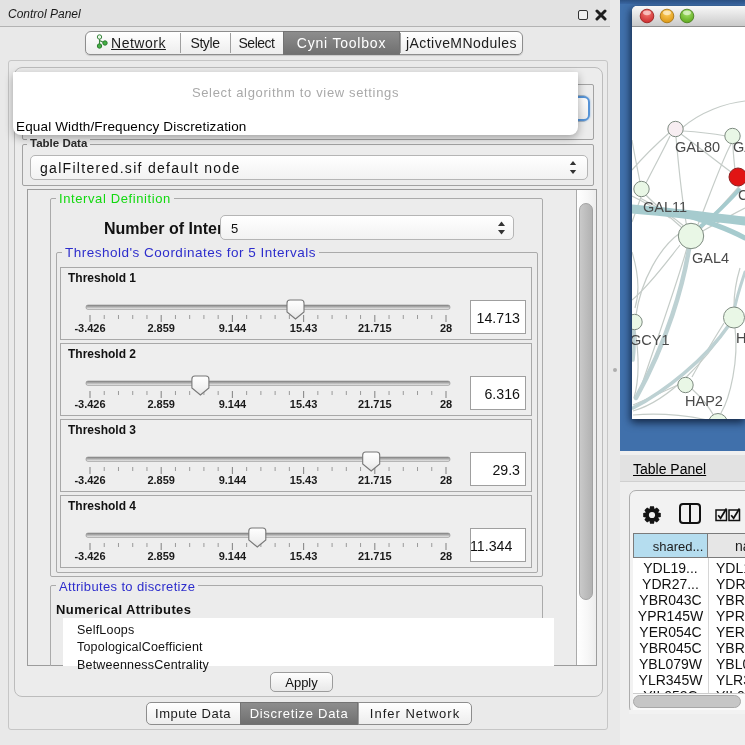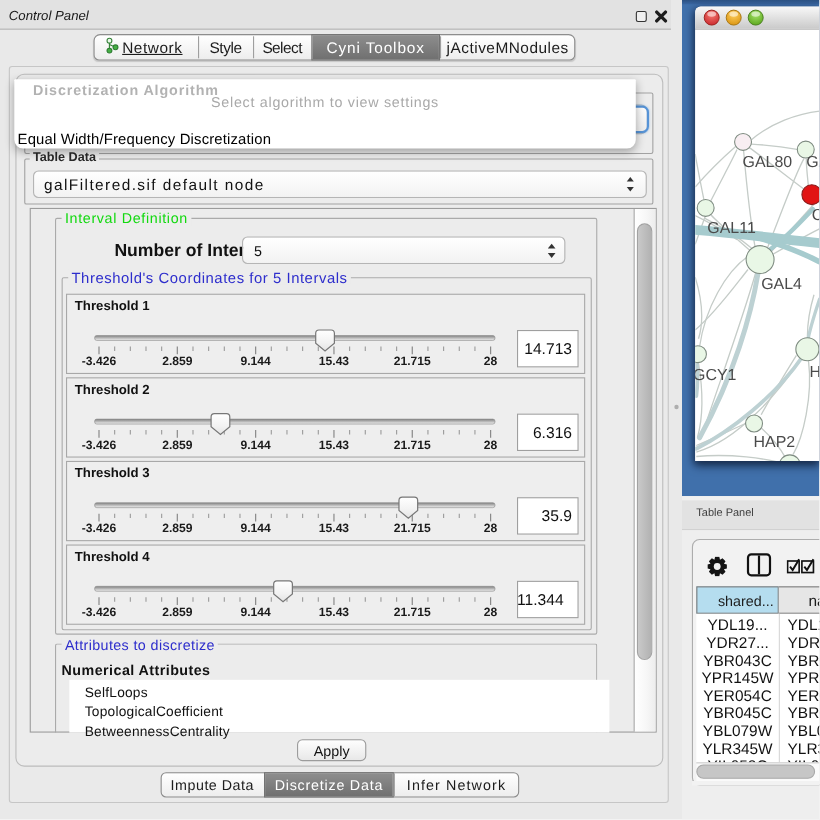--- a/index.html
+++ b/index.html
@@ -198,21 +198,21 @@
       <line x1="386.00" y1="22" x2="386.00" y2="29" stroke="#8a8a8a" stroke-width="1.1"></line>
       <text x="30.0" y="39" font-size="11" font-weight="bold" fill="#1a1a1a" text-anchor="middle" font-family="Liberation Sans,sans-serif">-3.426</text>
       <text x="101.2" y="39" font-size="11" font-weight="bold" fill="#1a1a1a" text-anchor="middle" font-family="Liberation Sans,sans-serif">2.859</text>
       <text x="172.4" y="39" font-size="11" font-weight="bold" fill="#1a1a1a" text-anchor="middle" font-family="Liberation Sans,sans-serif">9.144</text>
       <text x="243.6" y="39" font-size="11" font-weight="bold" fill="#1a1a1a" text-anchor="middle" font-family="Liberation Sans,sans-serif">15.43</text>
       <text x="314.8" y="39" font-size="11" font-weight="bold" fill="#1a1a1a" text-anchor="middle" font-family="Liberation Sans,sans-serif">21.715</text>
       <text x="386.0" y="39" font-size="11" font-weight="bold" fill="#1a1a1a" text-anchor="middle" font-family="Liberation Sans,sans-serif">28</text>
       <path d="M 302.7 19 L 302.7 10 Q 302.7 7 305.7 7 L 316.7 7 Q 319.7 7 319.7 10 L 319.7 19 L 311.2 26 Z" fill="url(#th419)" stroke="#777777" stroke-width="1.1"></path>
     </svg>
 <div style="position:absolute;left:470px;top:452px;width:56px;height:34px;background:#ffffff;border:1px solid #9f9f9f;"></div>
-<div style="position:absolute;left:470px;top:462px;width:50px;font-size:14.2px;color:#111;text-align:right;">35.9</div>
+<div style="position:absolute;left:470px;top:462px;width:50px;font-size:14.2px;color:#111;text-align:right;">29.3</div>
 <div style="position:absolute;left:60px;top:495px;width:472px;height:73px;border:1px solid #a8a8a8;background:#eeeeee;"></div>
 <div style="position:absolute;left:68px;top:499px;font-size:12px;font-weight:bold;color:#111;">Threshold 4</div>
 <svg class="ab" style="left:60px;top:521px;" width="472" height="44" viewBox="0 0 472 44">
       <defs>
         <linearGradient id="tg495" x1="0" y1="0" x2="0" y2="1">
           <stop offset="0" stop-color="#7f7f7f"></stop>
           <stop offset="0.5" stop-color="#b9b9b9"></stop>
           <stop offset="1" stop-color="#f2f2f2"></stop>
         </linearGradient>
         <linearGradient id="th495" x1="0" y1="0" x2="0" y2="1">
@@ -350,21 +350,21 @@
       <text x="733" y="152" font-size="14.5" fill="#4a4a4a" font-family="Liberation Sans,sans-serif">GA</text>
       <text x="738" y="200" font-size="14.5" fill="#4a4a4a" font-family="Liberation Sans,sans-serif">C</text>
       <text x="643" y="212" font-size="14.5" fill="#4a4a4a" font-family="Liberation Sans,sans-serif">GAL11</text>
       <text x="692" y="263" font-size="14.5" fill="#4a4a4a" font-family="Liberation Sans,sans-serif">GAL4</text>
       <text x="630" y="345" font-size="14.5" fill="#4a4a4a" font-family="Liberation Sans,sans-serif">GCY1</text>
       <text x="736" y="343" font-size="14.5" fill="#4a4a4a" font-family="Liberation Sans,sans-serif">H</text>
       <text x="685" y="406" font-size="14.5" fill="#4a4a4a" font-family="Liberation Sans,sans-serif">HAP2</text>
     </svg>
 <div style="position:absolute;left:620px;top:451px;width:125px;height:4px;background:#f0f0f0;"></div>
 <div style="position:absolute;left:620px;top:455px;width:125px;height:27px;background:#e2e2e2;border-bottom:1px solid #d0d0d0;"></div>
-<div style="position:absolute;left:633px;top:461px;font-size:10px;color:#404040;">Table Panel</div>
+<div style="position:absolute;left:633px;top:461px;font-size:14px;color:#000000;text-decoration:underline;">Table Panel</div>
 <div style="position:absolute;left:620px;top:482px;width:125px;height:263px;background:#eeeeee;"></div>
 <div style="position:absolute;left:629px;top:490px;width:130px;height:224px;background:#f2f2f2;border:1px solid #adadad;border-radius:7px;"></div>
 <svg class="ab" style="left:643px;top:506px;" width="18" height="18" viewBox="0 0 18 18">
       <path d="M7.07,0.21 L10.93,0.21 L11.53,2.90 L11.53,2.90 L13.85,1.42 L16.58,4.15 L15.10,6.47 L15.10,6.47 L17.79,7.07 L17.79,10.93 L15.10,11.53 L15.10,11.53 L16.58,13.85 L13.85,16.58 L11.53,15.10 L11.53,15.10 L10.93,17.79 L7.07,17.79 L6.47,15.10 L6.47,15.10 L4.15,16.58 L1.42,13.85 L2.90,11.53 L2.90,11.53 L0.21,10.93 L0.21,7.07 L2.90,6.47 L2.90,6.47 L1.42,4.15 L4.15,1.42 L6.47,2.90 L6.47,2.90 Z" fill="#141414"></path>
       <circle cx="9" cy="9" r="3.1" fill="#f2f2f2"></circle>
     </svg>
 <div style="position:absolute;left:679px;top:503px;width:22px;height:21px;border:2.6px solid #111;border-radius:4px;background:#f2f2f2;"></div>
 <div style="position:absolute;left:688.7px;top:505px;width:2.6px;height:17px;background:#111;"></div>
 <svg class="ab" style="left:715px;top:507px;" width="14" height="15" viewBox="0 0 14 15">
       <rect x="1" y="3" width="10.5" height="10.5" fill="none" stroke="#111" stroke-width="1.5"></rect>
@@ -395,15 +395,14 @@
 <div style="position:absolute;left:633px;top:655.8px;width:75px;font-size:14px;color:#111;text-align:center;">YBL079W</div>
 <div style="position:absolute;left:716px;top:655.8px;font-size:14px;color:#111;">YBL079W</div>
 <div style="position:absolute;left:633px;top:671.9px;width:75px;font-size:14px;color:#111;text-align:center;">YLR345W</div>
 <div style="position:absolute;left:716px;top:671.9px;font-size:14px;color:#111;">YLR345W</div>
 <div style="position:absolute;left:633px;top:687.9px;width:75px;font-size:14px;color:#111;text-align:center;">YIL052C</div>
 <div style="position:absolute;left:716px;top:687.9px;font-size:14px;color:#111;">YIL052C</div>
 <div style="position:absolute;left:633px;top:693px;width:112px;height:17px;background:#fafafa;border-top:1px solid #cccccc;"></div>
 <div style="position:absolute;left:633px;top:694.5px;width:108px;height:13px;background:#c6c6c6;border:1px solid #a8a8a8;border-radius:7px;"></div>
 <div style="position:absolute;left:629px;top:710px;width:130px;height:4px;background:#f2f2f2;"></div>
 <div style="position:absolute;left:13px;top:72px;width:565px;height:63px;background:#ffffff;border-radius:1px 1px 8px 8px;box-shadow:0 3px 9px rgba(0,0,0,0.32);"></div>
-<div style="position:absolute;left:30px;top:74px;font-size:13px;letter-spacing:0.8px;font-weight:bold;color:#b2b2b2;">Discretization Algorithm</div>
 <div style="position:absolute;left:13px;top:85px;width:565px;height:17px;font-size:13px;letter-spacing:0.65px;color:#a9a9a9;text-align:center;">Select algorithm to view settings</div>
 <div style="position:absolute;left:16px;top:119px;font-size:13.5px;letter-spacing:0.15px;color:#000;">Equal Width/Frequency Discretization</div>
 </div>
 </body></html>

